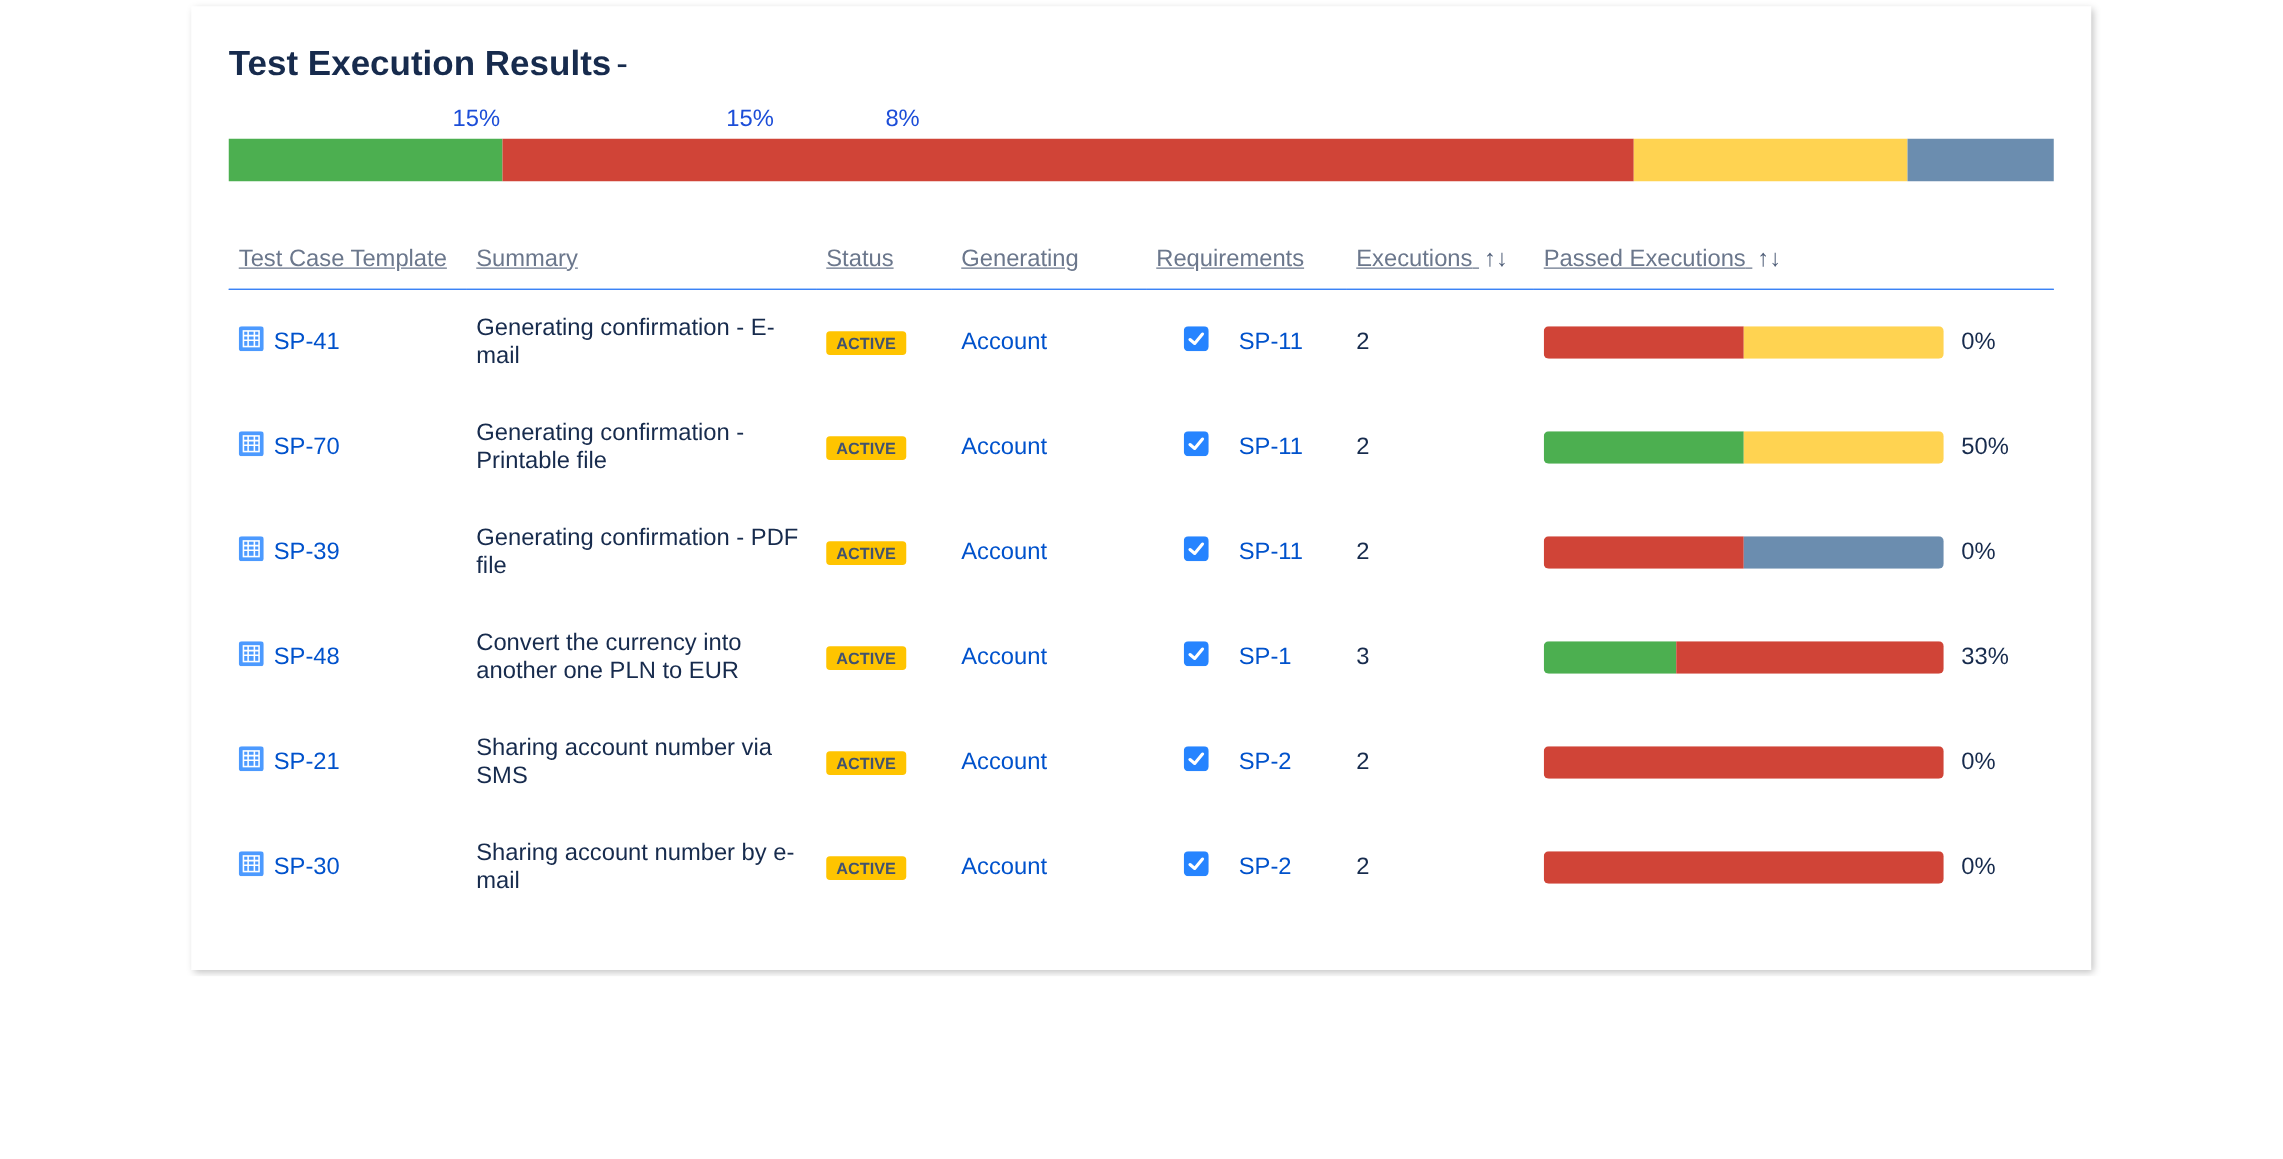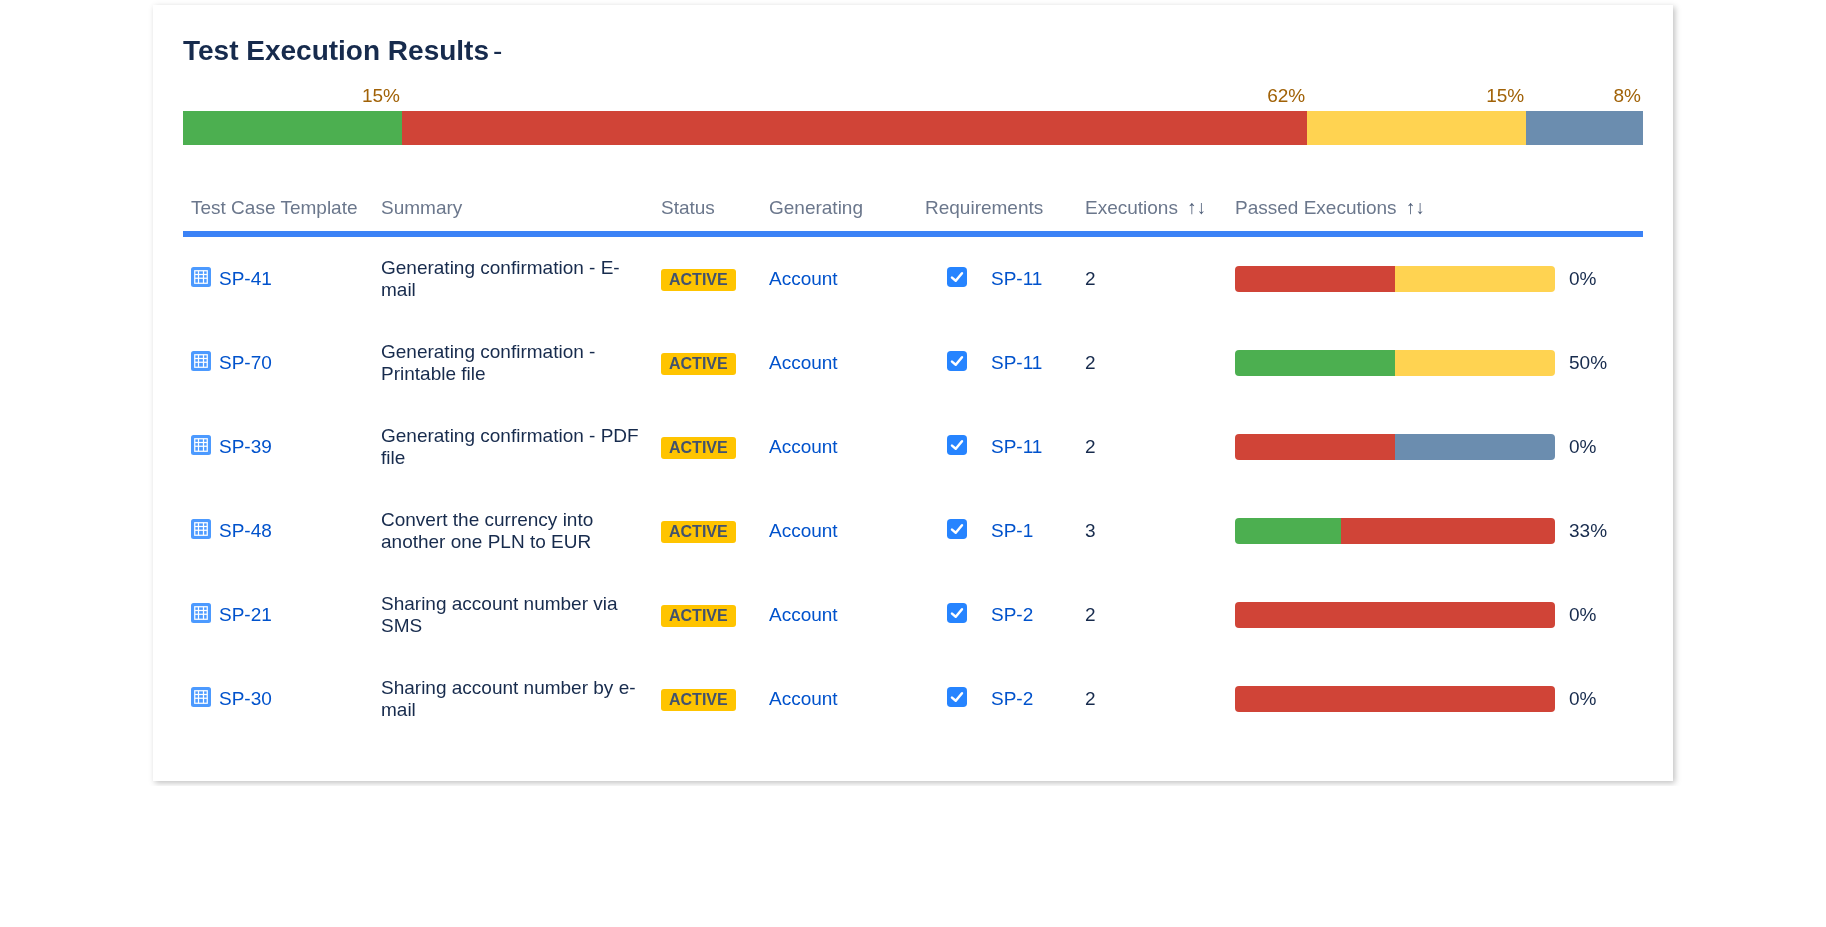--- a/index.html
+++ b/index.html
@@ -35,21 +35,21 @@
   .title-sub {
     font-weight: 400;
     color: #505f79;
   }
   .summary-bar-wrap {
     margin-bottom: 40px;
   }
   .summary-labels {
     display: flex;
     font-size: 19px;
-    color: #a16207;
+    color: #1d4ed8;
     margin-bottom: 4px;
   }
   .summary-labels span {
     text-align: right;
     box-sizing: border-box;
     padding-right: 2px;
   }
   .summary-bar {
     display: flex;
     width: 100%;
@@ -61,22 +61,23 @@
   table {
     width: 100%;
     border-collapse: collapse;
     font-size: 19px;
   }
   thead th {
     text-align: left;
     font-weight: 400;
     color: #6b778c;
     padding: 12px 8px 12px 8px;
-    border-bottom: 6px solid #3b82f6;
+    border-bottom: 1px solid #3b82f6;
     white-space: nowrap;
+    text-decoration: underline;
   }
   tbody td {
     padding: 20px 8px;
     vertical-align: middle;
     color: #172b4d;
   }
   .tc-link {
     display: inline-flex;
     align-items: center;
     gap: 8px;
@@ -86,21 +87,21 @@
   .tc-icon {
     width: 20px;
     height: 20px;
     flex-shrink: 0;
   }
   .status-badge {
     display: inline-block;
     background: #ffc400;
     color: #42526e;
     font-weight: 700;
-    font-size: 16px;
+    font-size: 13px;
     padding: 2px 8px;
     border-radius: 3px;
   }
   .link {
     color: #0052cc;
   }
   .req-cell {
     display: inline-flex;
     align-items: center;
     gap: 24px;
@@ -151,21 +152,20 @@
 <div class="card">
 
   <div class="title-row">
     <span class="title-bold">Test Execution Results</span>
     <span class="title-sep"> - </span>
   </div>
 
   <div class="summary-bar-wrap">
     <div class="summary-labels" id="summary-labels">
         <span style="width: 15%;">15%</span>
-        <span style="width: 62%;">62%</span>
         <span style="width: 15%;">15%</span>
         <span style="width: 8%;">8%</span>
       </div>
     <div class="summary-bar" id="summary-bar">
         <div style="width: 15%; background: rgb(76, 175, 80);"></div>
         <div style="width: 62%; background: rgb(208, 68, 55);"></div>
         <div style="width: 15%; background: rgb(255, 211, 81);"></div>
         <div style="width: 8%; background: rgb(107, 141, 175);"></div>
       </div>
   </div>

